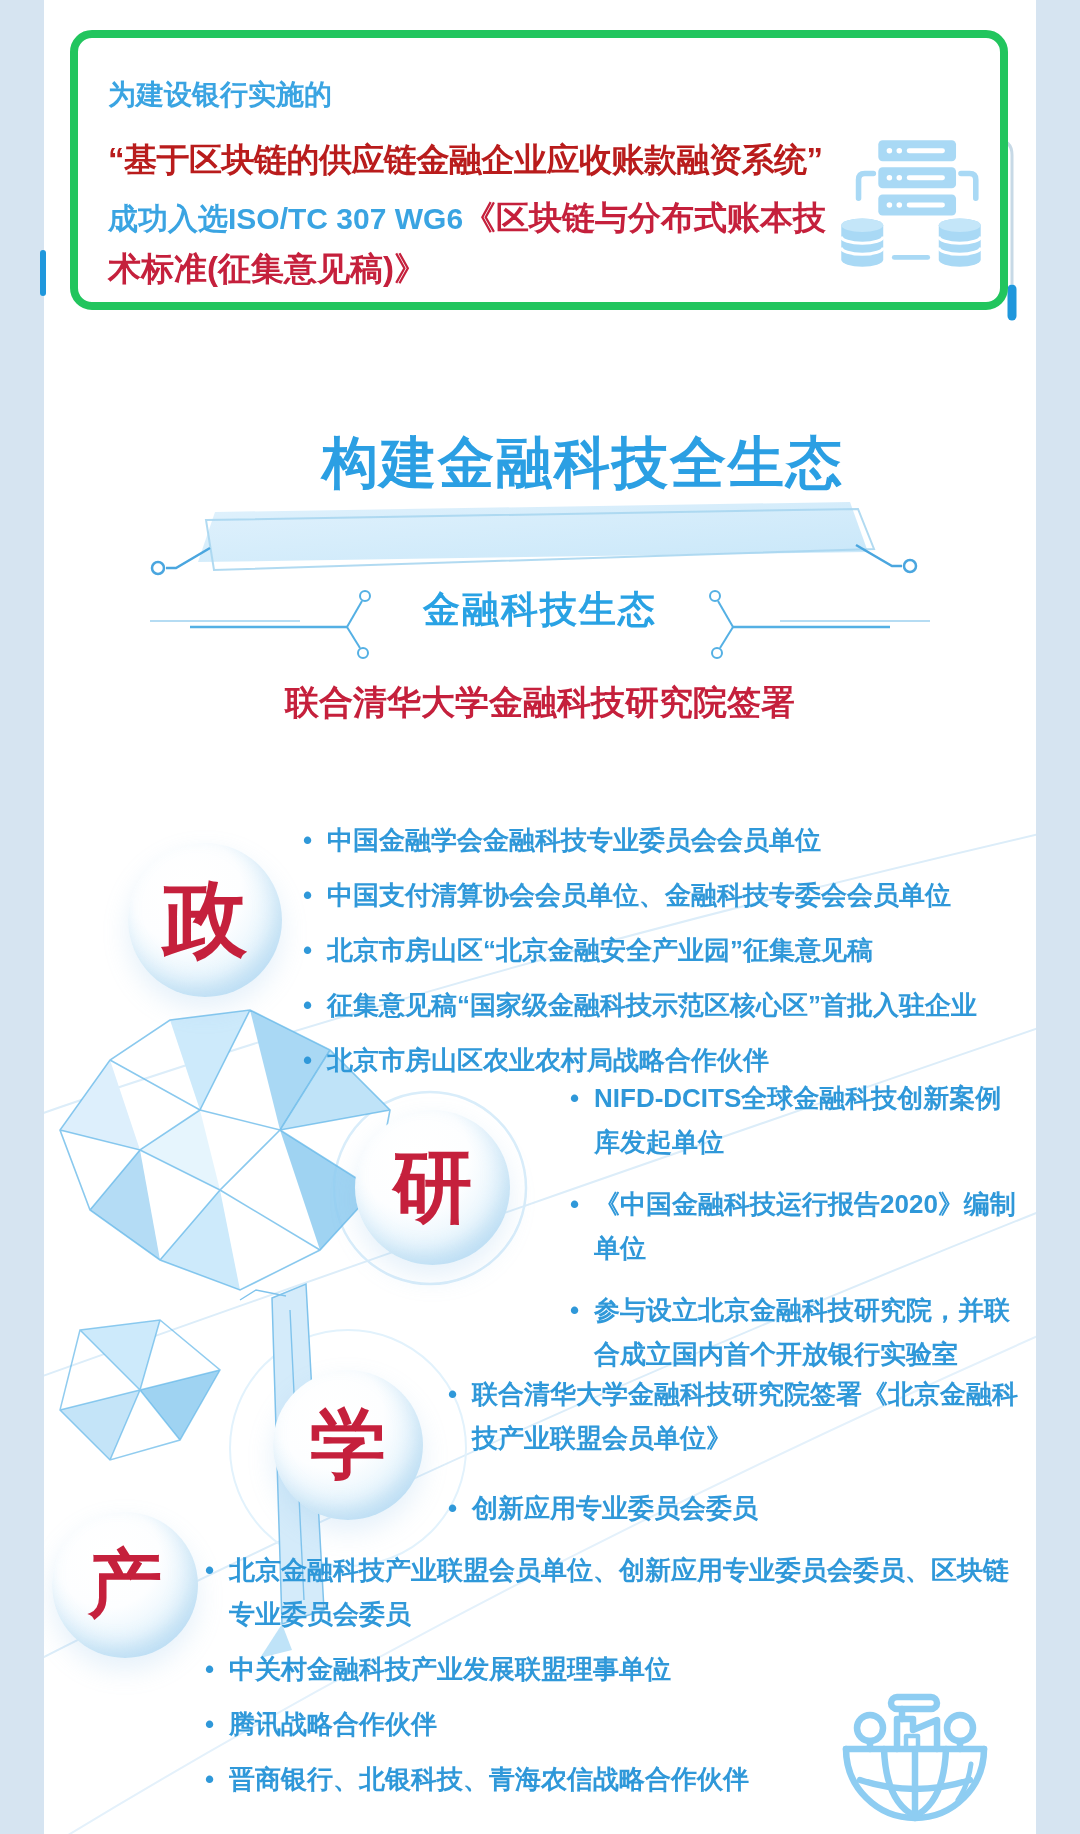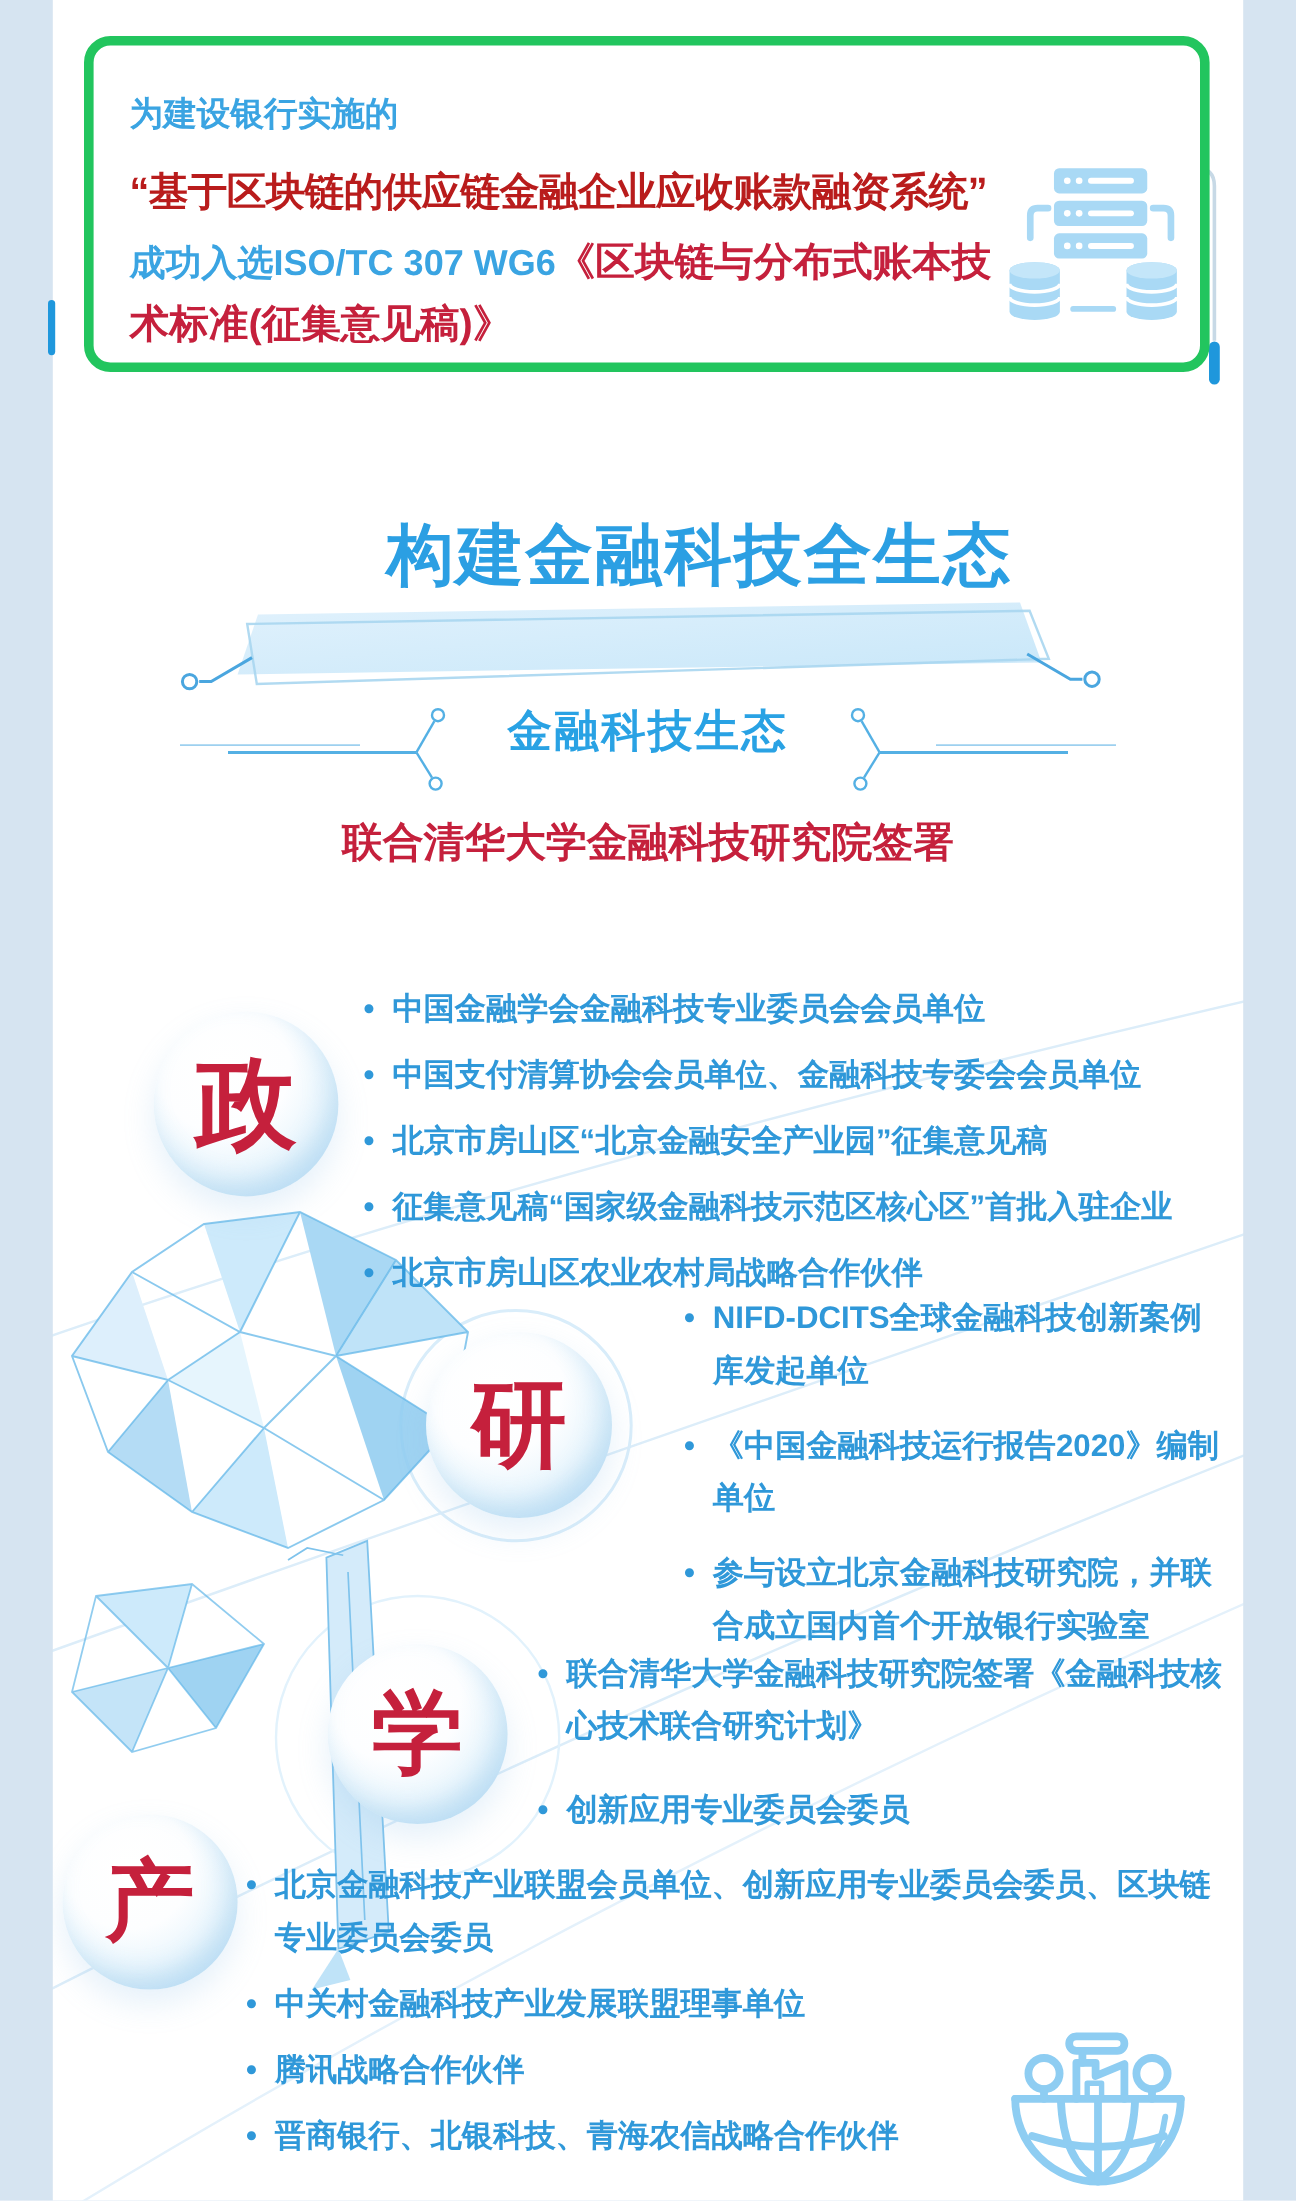--- a/index.html
+++ b/index.html
@@ -198,21 +198,21 @@
       </div>
     <div class="li">
         <span class="dot">•</span>
         <span class="txt">参与设立北京金融科技研究院，并联合成立国内首个开放银行实验室</span>
       </div>
   </div>
 
   <div class="list l-xue">
     <div class="li">
         <span class="dot">•</span>
-        <span class="txt">联合清华大学金融科技研究院签署《金融科技核心技术联合研究计划》</span>
+        <span class="txt">联合清华大学金融科技研究院签署《北京金融科技产业联盟会员单位》</span>
       </div>
     <div class="li">
         <span class="dot">•</span>
         <span class="txt">创新应用专业委员会委员</span>
       </div>
   </div>
 
   <div class="list l-chan">
     <div class="li">
         <span class="dot">•</span>

